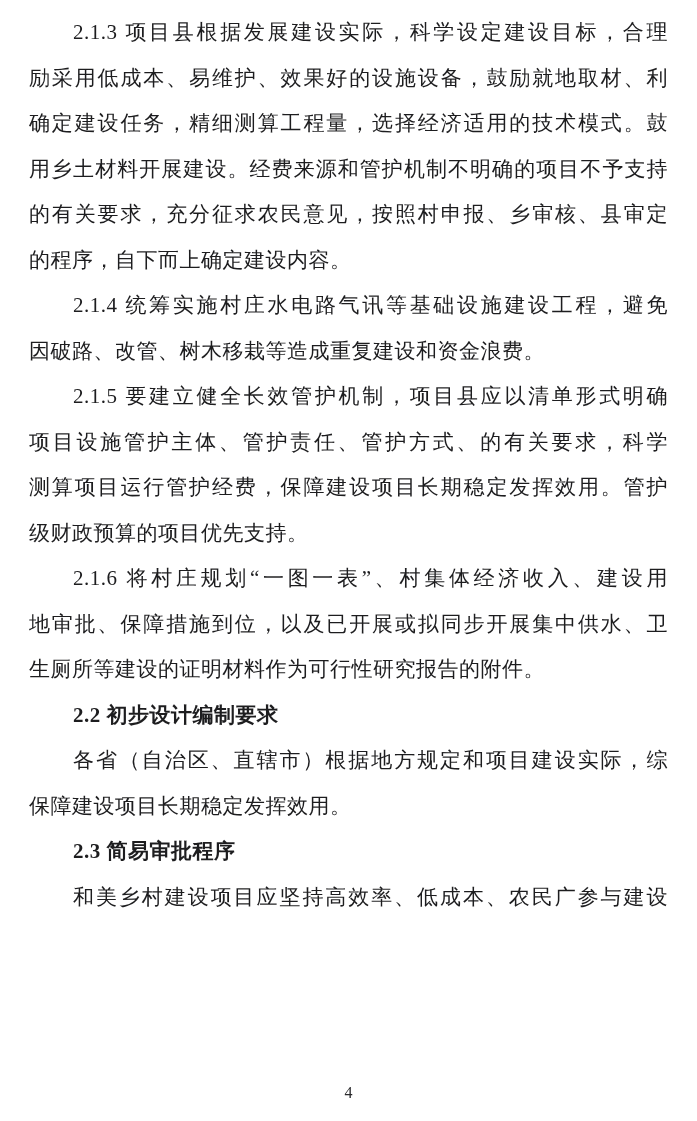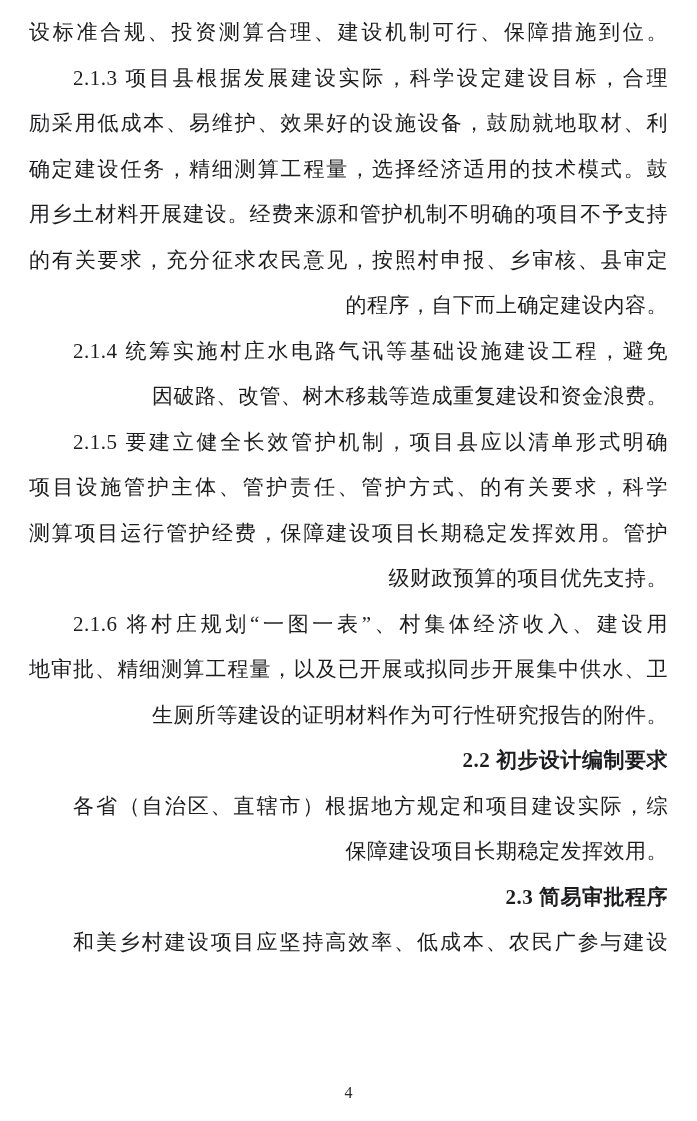--- a/index.html
+++ b/index.html
@@ -20,21 +20,21 @@
     position: absolute;
     left: 29px;
     top: 10px;
     width: 639px;
   }
   .line {
     height: 45.5px;
     line-height: 45.5px;
     font-size: 21px;
     letter-spacing: 0.5px;
-    text-align: right;
+    text-align: left;
     overflow: hidden;
     white-space: normal;
   }
   .line.just {
     text-align: justify;
     text-align-last: justify;
   }
   .line.indent {
     padding-left: 44px;
   }
@@ -50,35 +50,34 @@
     font-size: 16px;
     line-height: 22px;
     color: #2a2a2c;
   }
 </style>
 </head>
 <body>
 
 <div class="page">
   <div class="text-block">
-      <div class="line just">设标准合规、投资测算合理、建设机制可行、保障措施到位。</div>
       <div class="line indent just">2.1.3 项目县根据发展建设实际，科学设定建设目标，合理</div>
       <div class="line just">励采用低成本、易维护、效果好的设施设备，鼓励就地取材、利</div>
       <div class="line just">确定建设任务，精细测算工程量，选择经济适用的技术模式。鼓</div>
       <div class="line just">用乡土材料开展建设。经费来源和管护机制不明确的项目不予支持</div>
       <div class="line just">的有关要求，充分征求农民意见，按照村申报、乡审核、县审定</div>
       <div class="line">的程序，自下而上确定建设内容。</div>
       <div class="line indent just">2.1.4 统筹实施村庄水电路气讯等基础设施建设工程，避免</div>
       <div class="line">因破路、改管、树木移栽等造成重复建设和资金浪费。</div>
       <div class="line indent just">2.1.5 要建立健全长效管护机制，项目县应以清单形式明确</div>
       <div class="line just">项目设施管护主体、管护责任、管护方式、的有关要求，科学</div>
       <div class="line just">测算项目运行管护经费，保障建设项目长期稳定发挥效用。管护</div>
       <div class="line">级财政预算的项目优先支持。</div>
       <div class="line indent just">2.1.6 将村庄规划“一图一表”、村集体经济收入、建设用</div>
-      <div class="line just">地审批、精细测算工程量，以及已开展或拟同步开展集中供水、卫</div>
+      <div class="line just">地审批、保障措施到位，以及已开展或拟同步开展集中供水、卫</div>
       <div class="line">生厕所等建设的证明材料作为可行性研究报告的附件。</div>
       <div class="line indent bold">2.2 初步设计编制要求</div>
       <div class="line indent just">各省（自治区、直辖市）根据地方规定和项目建设实际，综</div>
       <div class="line">保障建设项目长期稳定发挥效用。</div>
       <div class="line indent bold">2.3 简易审批程序</div>
       <div class="line indent just">和美乡村建设项目应坚持高效率、低成本、农民广参与建设</div>
     </div>
   <div class="page-number">4</div>
 </div>
 

